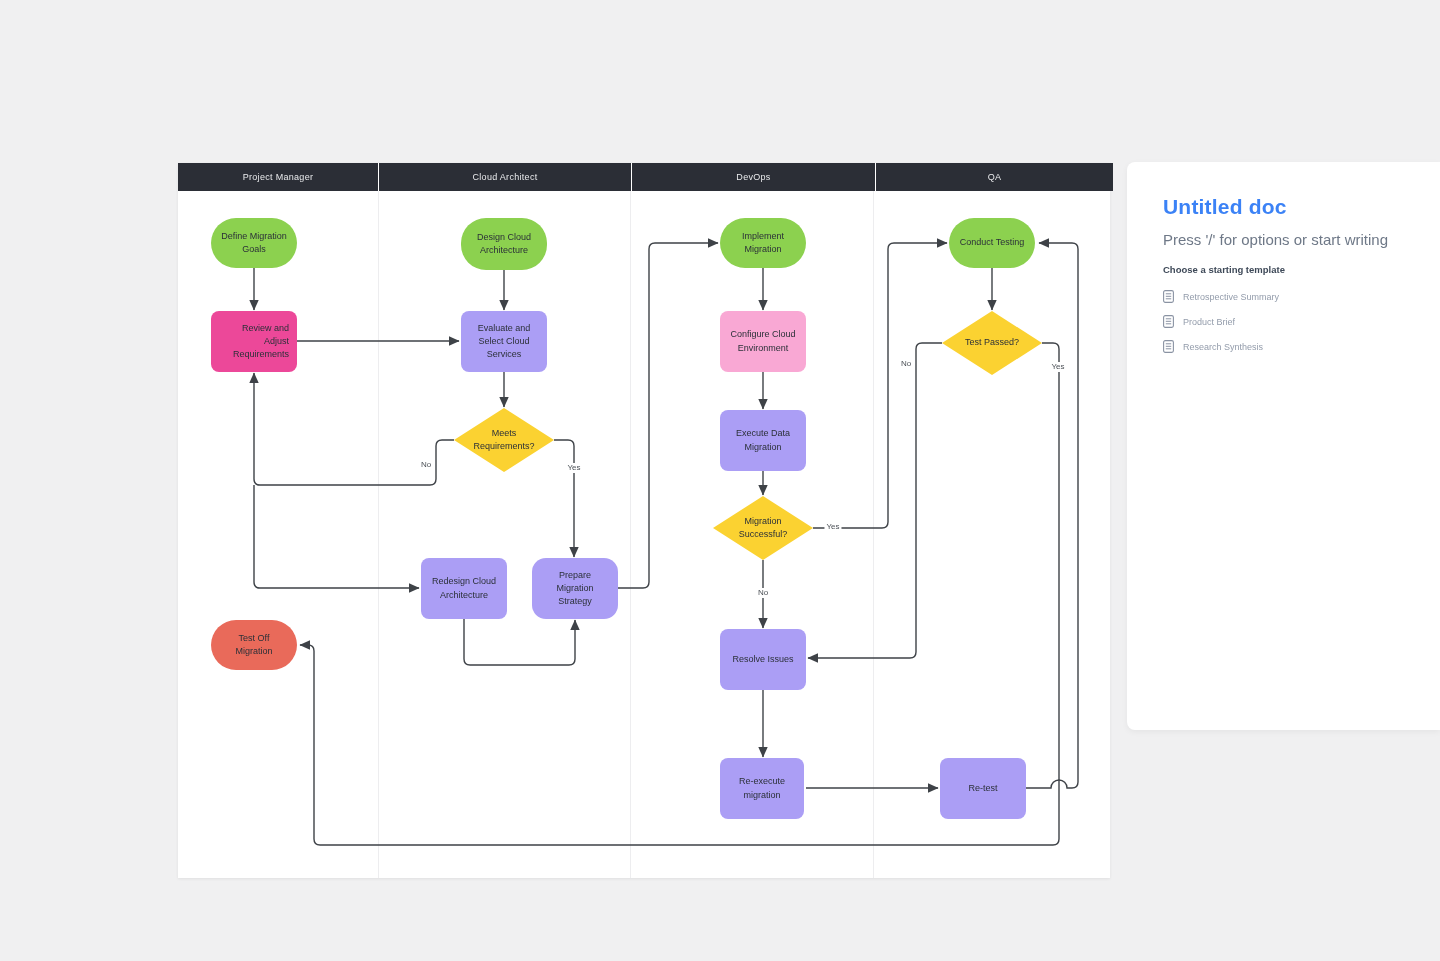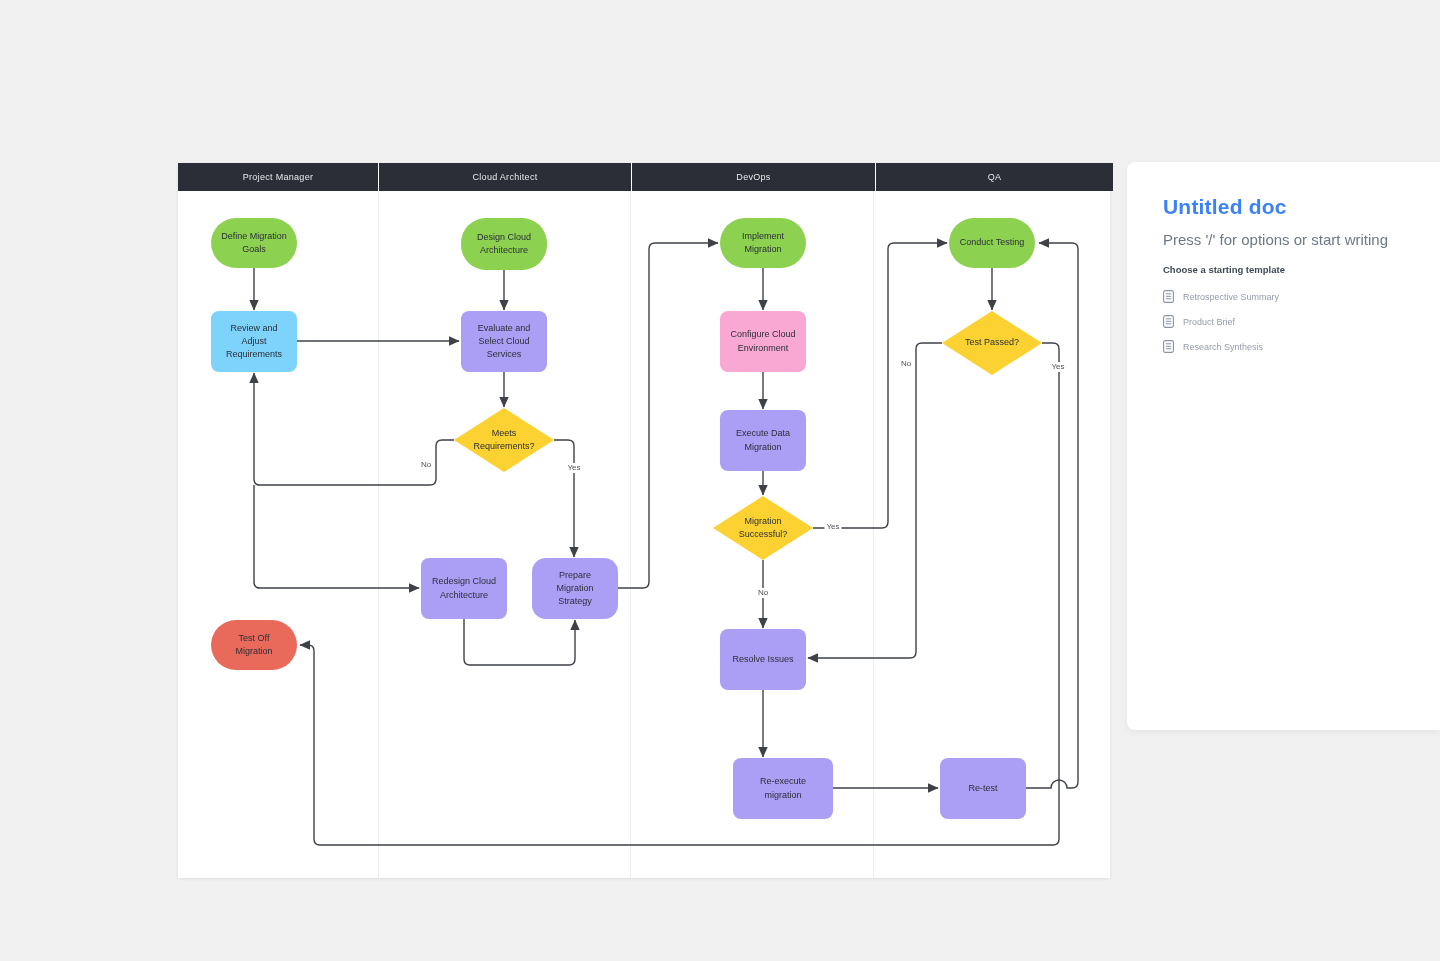--- a/index.html
+++ b/index.html
@@ -96,21 +96,21 @@
       <path d="M764 180 L744 180 Q738 180 738 186 L738 489 Q738 495 732 495 L630 495" fill="none" stroke="#3E4247" stroke-width="1.4" marker-end="url(#arrow)"></path>
       <path d="M864 180 L875 180 Q881 180 881 186 L881 676 Q881 682 875 682 L142 682 Q136 682 136 676 L136 488 Q136 482 130 482 L122 482" fill="none" stroke="#3E4247" stroke-width="1.4" marker-end="url(#arrow)"></path>
       <path d="M585 527 L585 594" fill="none" stroke="#3E4247" stroke-width="1.4" marker-end="url(#arrow)"></path>
       <path d="M628 625 L760 625" fill="none" stroke="#3E4247" stroke-width="1.4" marker-end="url(#arrow)"></path>
       <path d="M847 625 L873 625 A8 8 0 0 1 889 625 L894 625 Q900 625 900 619 L900 86 Q900 80 894 80 L861 80" fill="none" stroke="#3E4247" stroke-width="1.4" marker-end="url(#arrow)"></path>
     </svg>
   <div id="nodeLayer">
       <div class="node terminator" style="left: 33px; top: 55px; width: 86px; height: 50px; background: rgb(140, 209, 79);">
         <span>Define Migration Goals</span>
       </div>
-      <div class="node process" style="left: 33px; top: 148px; width: 86px; height: 61px; background: #7dd3fc;">
+      <div class="node process" style="left: 33px; top: 148px; width: 86px; height: 61px; background: #ec4899; text-align: right;">
         <span>Review and Adjust Requirements</span>
       </div>
       <div class="node terminator" style="left: 33px; top: 457px; width: 86px; height: 50px; background: rgb(233, 106, 90);">
         <span>Test Off Migration</span>
       </div>
       <div class="node terminator" style="left: 283px; top: 55px; width: 86px; height: 52px; background: rgb(140, 209, 79);">
         <span>Design Cloud Architecture</span>
       </div>
       <div class="node process" style="left: 283px; top: 148px; width: 86px; height: 61px; background: rgb(171, 158, 245);">
         <span>Evaluate and Select Cloud Services</span>
@@ -132,21 +132,21 @@
       </div>
       <div class="node process" style="left: 542px; top: 247px; width: 86px; height: 61px; background: rgb(171, 158, 245);">
         <span>Execute Data Migration</span>
       </div>
       <div class="node decision" style="left: 535px; top: 333px; width: 100px; height: 64px; background: rgb(251, 210, 49);">
         <span>Migration Successful?</span>
       </div>
       <div class="node process" style="left: 542px; top: 466px; width: 86px; height: 61px; background: rgb(171, 158, 245);">
         <span>Resolve Issues</span>
       </div>
-      <div class="node process" style="left: 555px; top: 595px; width: 100px; height: 61px; background: rgb(171, 158, 245);">
+      <div class="node process" style="left: 542px; top: 595px; width: 84px; height: 61px; background: rgb(171, 158, 245);">
         <span>Re-execute migration</span>
       </div>
       <div class="node terminator" style="left: 771px; top: 55px; width: 86px; height: 50px; background: rgb(140, 209, 79);">
         <span>Conduct Testing</span>
       </div>
       <div class="node decision" style="left: 764px; top: 148px; width: 100px; height: 64px; background: rgb(251, 210, 49);">
         <span>Test Passed?</span>
       </div>
       <div class="node process" style="left: 762px; top: 595px; width: 86px; height: 61px; background: rgb(171, 158, 245);">
         <span>Re-test</span>

